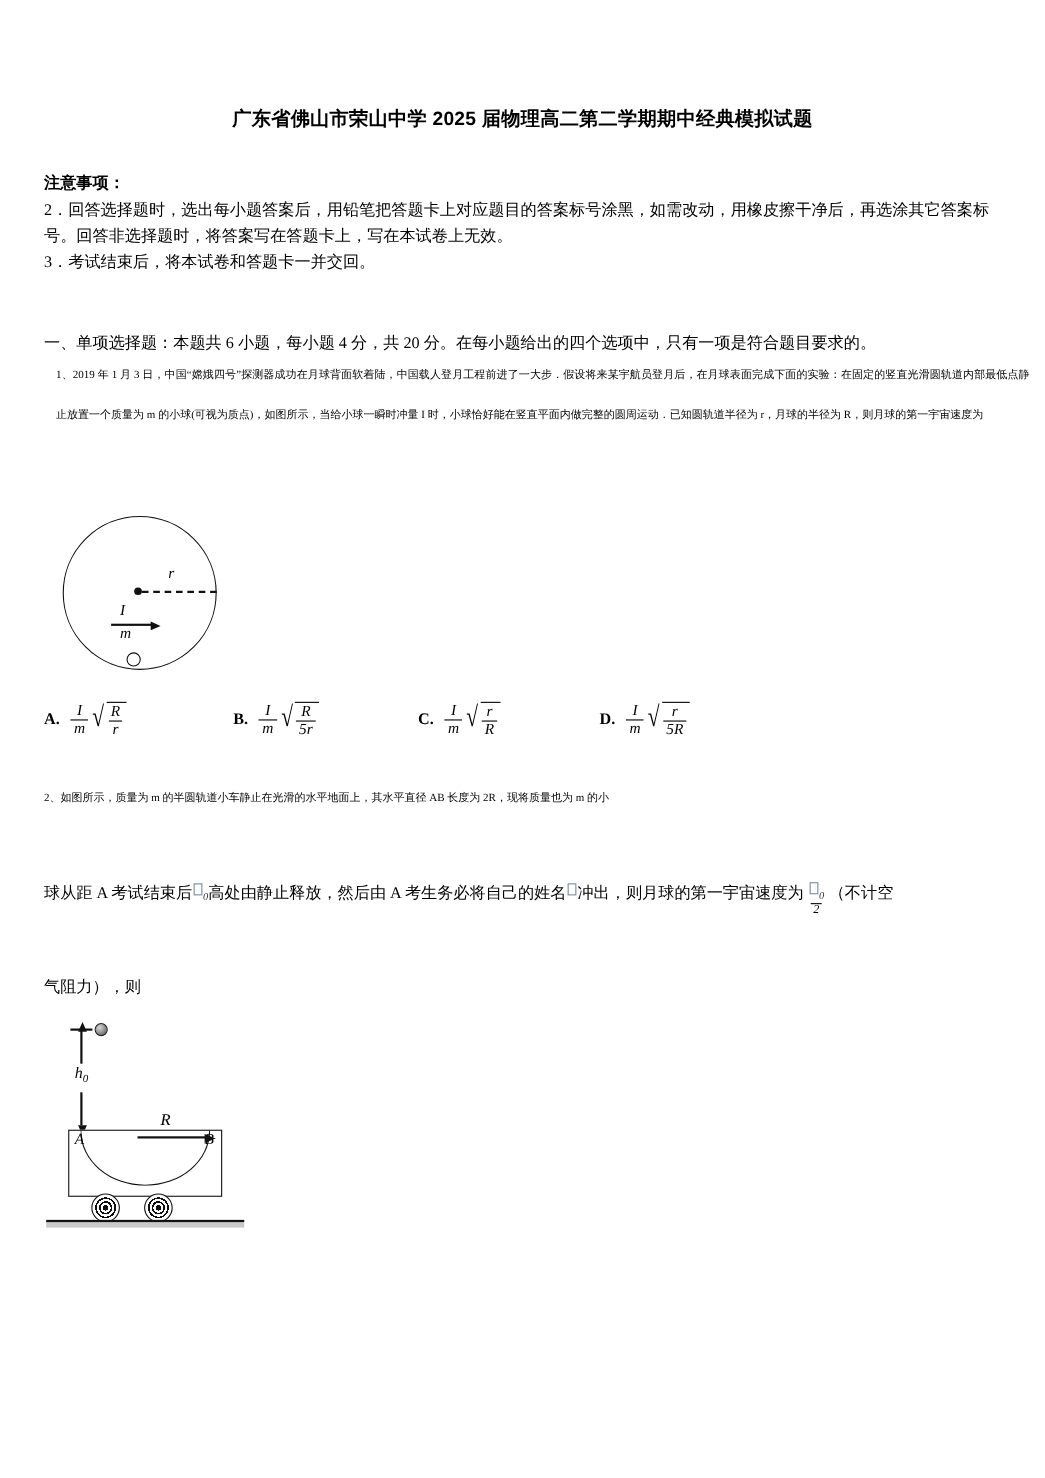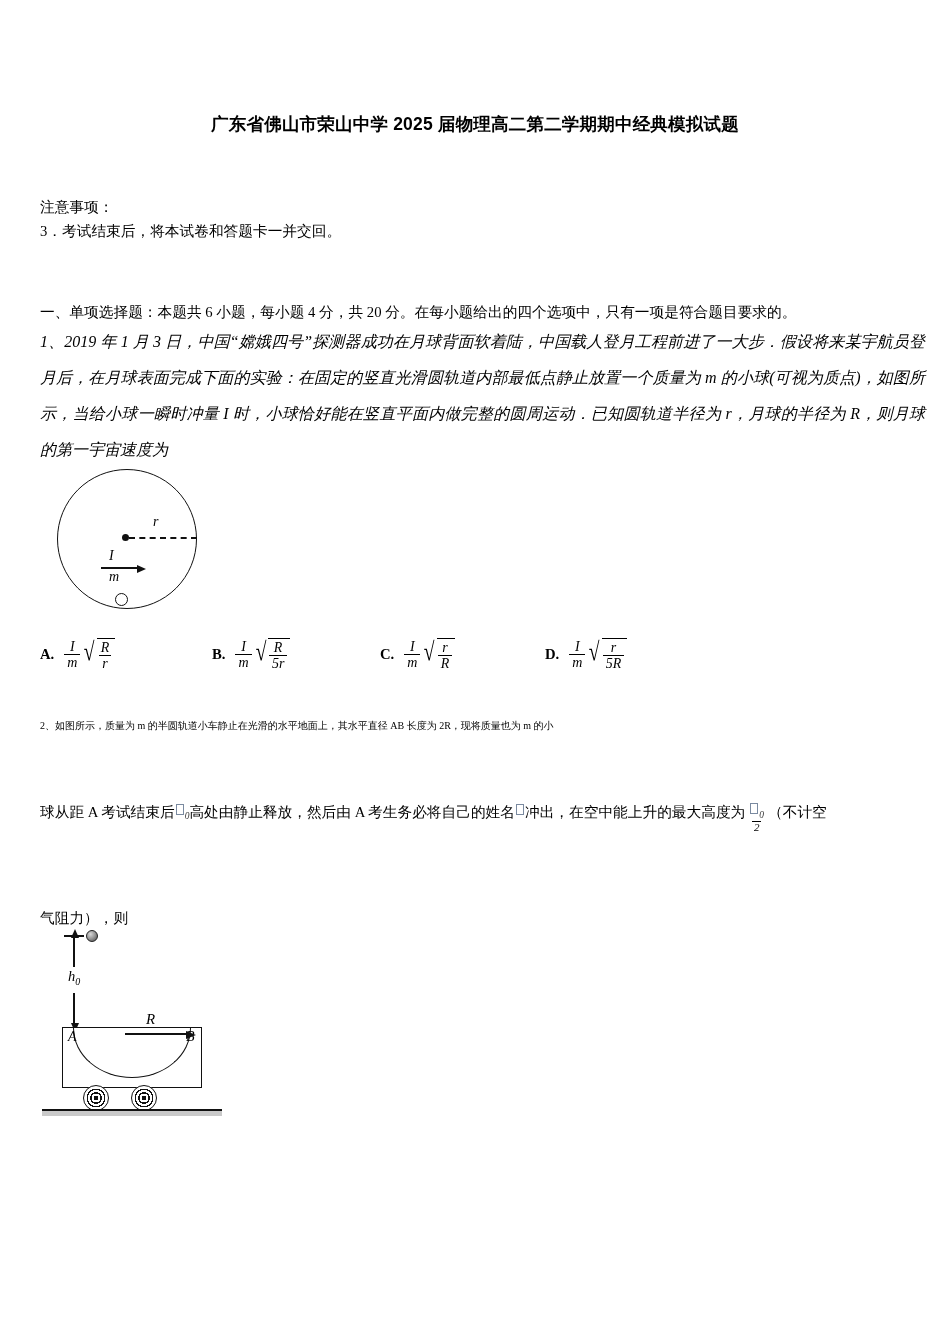--- a/index.html
+++ b/index.html
@@ -17,57 +17,56 @@
   }
   .page {
     position: absolute;
     left: 0; top: 0;
     width: 950px;
     height: 1344px;
   }
   .doc-title {
     position: absolute;
     left: 0;
-    top: 112px;
+    top: 96px;
     width: 950px;
     text-align: center;
     font-family: "Liberation Sans", "DejaVu Sans", sans-serif;
     font-weight: bold;
     font-size: 17.5px;
     letter-spacing: 0.2px;
     white-space: nowrap;
   }
   .notice-block {
     position: absolute;
     left: 40px;
     top: 155px;
     width: 880px;
     font-size: 14.7px;
     line-height: 24px;
   }
   .notice-block .line { white-space: normal; }
-  .notice-title { font-weight: normal; margin-top: 40px; }
+  .notice-title { font-weight: bold; }
 
   .section-head {
     position: absolute;
     left: 40px;
     top: 300px;
     width: 885px;
     font-size: 14.7px;
     line-height: 24px;
   }
   .q1-body {
     position: absolute;
-    left: 40px;
+    left: 51px;
     top: 324px;
     width: 885px;
-    font-size: 16px;
+    font-size: 10px;
     line-height: 36px;
     text-align: justify;
-    font-style: italic;
   }
 
   
   .fig-circle {
     position: absolute;
     left: 48px;
     top: 466px;
     width: 170px;
     height: 155px;
   }
@@ -206,21 +205,20 @@
     font-size: 14.7px;
     line-height: 28px;
     white-space: nowrap;
   }
   .q2-l3 {
     position: absolute;
     left: 40px;
     top: 886px;
     font-size: 14.7px;
     line-height: 24px;
-    margin-top: 20px;
   }
   .tofu {
     display: inline-block;
     width: 8px;
     height: 11px;
     border: 1px solid #7a8aa0;
     vertical-align: 2px;
     margin: 0 1px;
     box-sizing: border-box;
   }
@@ -394,20 +392,21 @@
 </style>
 </head>
 <body>
 
 <div class="page">
 
   <div class="doc-title">广东省佛山市荣山中学 2025 届物理高二第二学期期中经典模拟试题</div>
 
   <div class="notice-block">
     <div class="line notice-title">注意事项：</div>
+    <div class="line">2．回答选择题时，选出每小题答案后，用铅笔把答题卡上对应题目的答案标号涂黑，如需改动，用橡皮擦干净后，再选涂其它答案标号。回答非选择题时，将答案写在答题卡上，写在本试卷上无效。</div>
     <div class="line">3．考试结束后，将本试卷和答题卡一并交回。</div>
   </div>
 
   <div class="section-head">一、单项选择题：本题共 6 小题，每小题 4 分，共 20 分。在每小题给出的四个选项中，只有一项是符合题目要求的。</div>
 
   <div class="q1-body">1、2019 年 1 月 3 日，中国“嫦娥四号”探测器成功在月球背面软着陆，中国载人登月工程前进了一大步．假设将来某宇航员登月后，在月球表面完成下面的实验：在固定的竖直光滑圆轨道内部最低点静止放置一个质量为 m 的小球(可视为质点)，如图所示，当给小球一瞬时冲量 I 时，小球恰好能在竖直平面内做完整的圆周运动．已知圆轨道半径为 r，月球的半径为 R，则月球的第一宇宙速度为</div>
 
   <div class="fig-circle">
     <div class="ring"></div>
     <div class="center-dot"></div>
@@ -479,21 +478,21 @@
           <span class="den">5R</span>
         </span>
       </span>
     </div>
 
   </div>
 
   <div class="q2-l1">2、如图所示，质量为 m 的半圆轨道小车静止在光滑的水平地面上，其水平直径 AB 长度为 2R，现将质量也为 m 的小</div>
 
   <div class="q2-l2">
-    <span>球从距 A 考试结束后</span><span class="tofu"></span><span class="tofu-sub">0</span><span>高处由静止释放，然后由 A 考生务必将自己的姓名</span><span class="tofu"></span><span>冲出，在空中能上升的最大高度为</span><span class="inline-frac">
+    <span>球从距 A 考试结束后</span><span class="tofu"></span><span class="tofu-sub">0</span><span>高处由静止释放，然后由 A 考生务必将自己的姓名</span><span class="tofu"></span><span>冲出，则月球的第一宇宙速度为</span><span class="inline-frac">
         <span class="n"><span class="tofu"></span><span class="tofu-sub">0</span></span>
         <span class="d">2</span>
       </span><span>（不计空</span>
   </div>
 
   <div class="q2-l3">气阻力），则</div>
 
   <div class="fig-cart">
     <div class="top-ball"></div>
     <div class="tick-top"></div>

